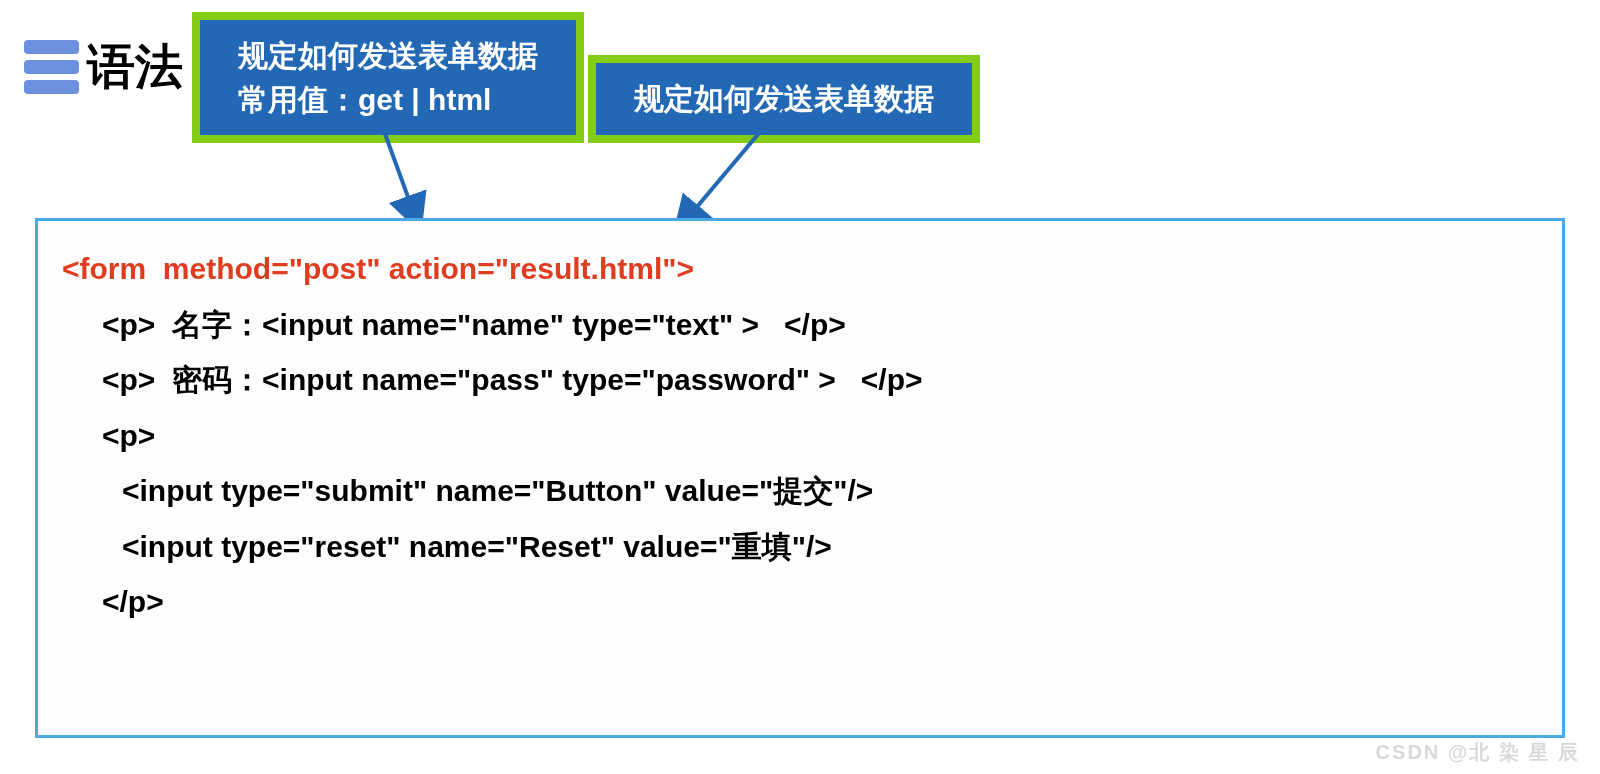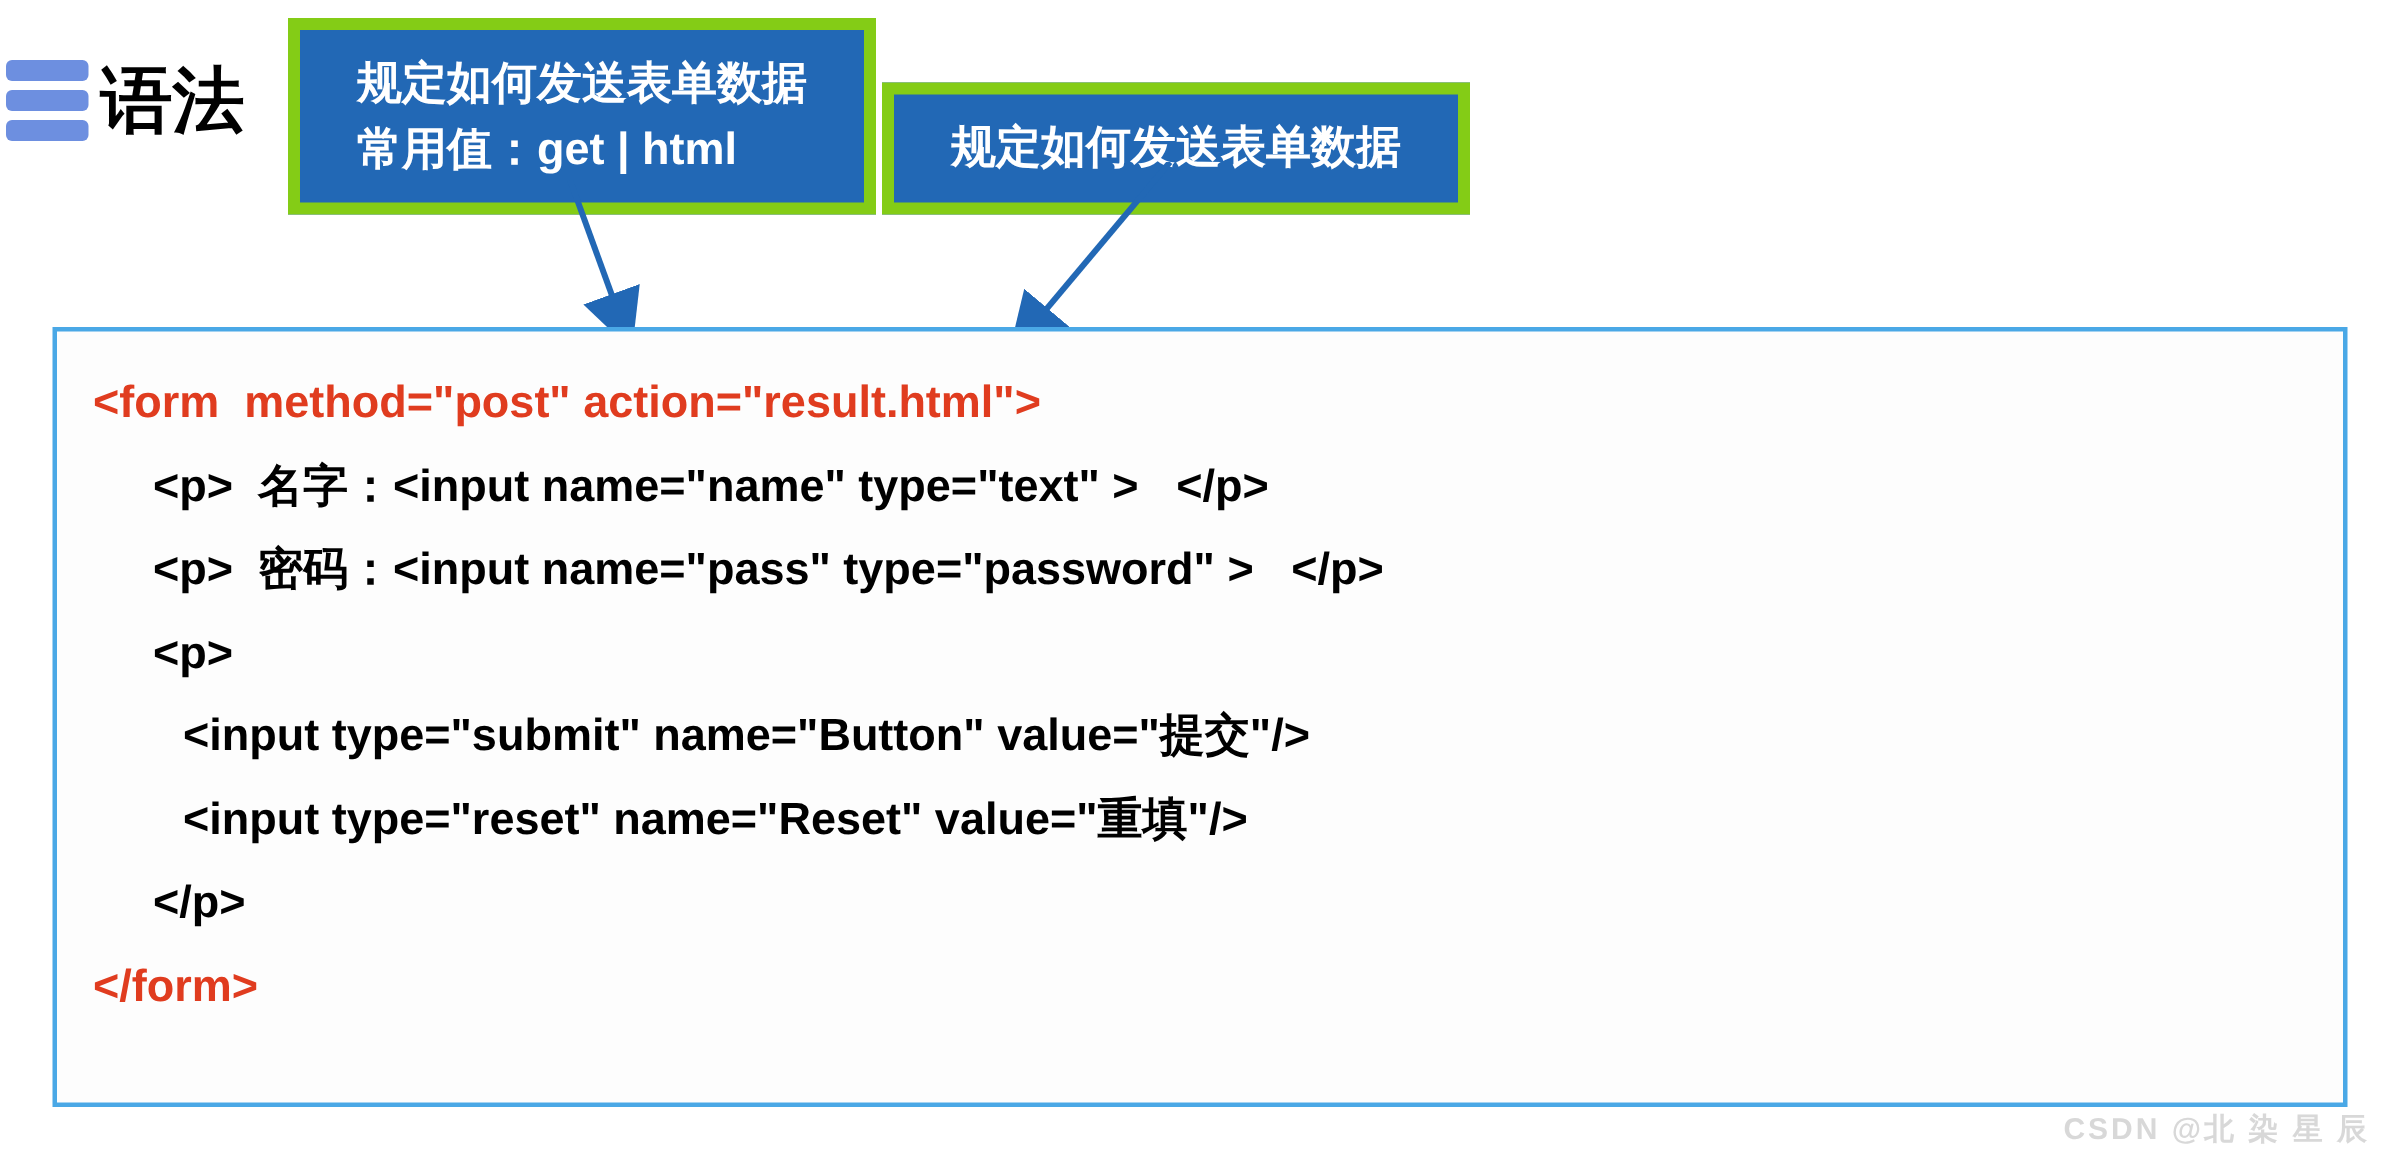--- a/index.html
+++ b/index.html
@@ -7,21 +7,21 @@
       width: 1600px;
       height: 774px;
       background: #ffffff;
       font-family: "Microsoft YaHei", Arial, sans-serif;
       position: relative;
       overflow: hidden;
     }
     .header {
       position: absolute;
       top: 35px;
-      left: 4px;
+      left: 24px;
       display: flex;
       align-items: center;
     }
     .bars-icon {
       display: flex;
       flex-direction: column;
       gap: 6px;
       margin-right: 8px;
     }
     .bars-icon span {
@@ -124,16 +124,15 @@
 </svg>
 
 <div class="code-box">
   <div class="code-line red">&lt;form  method="post" action="result.html"&gt;</div>
   <div class="code-line indent1">&lt;p&gt;  名字：&lt;input name="name" type="text" &gt;   &lt;/p&gt;</div>
   <div class="code-line indent1">&lt;p&gt;  密码：&lt;input name="pass" type="password" &gt;   &lt;/p&gt;</div>
   <div class="code-line indent1">&lt;p&gt;</div>
   <div class="code-line indent2">&lt;input type="submit" name="Button" value="提交"/&gt;</div>
   <div class="code-line indent2">&lt;input type="reset" name="Reset" value="重填"/&gt;</div>
   <div class="code-line indent1">&lt;/p&gt;</div>
-  <div class="code-line red">&lt;/form&gt;</div>
 </div>
 
 <div class="watermark">CSDN @北 染 星 辰</div>
 
 </body></html>

